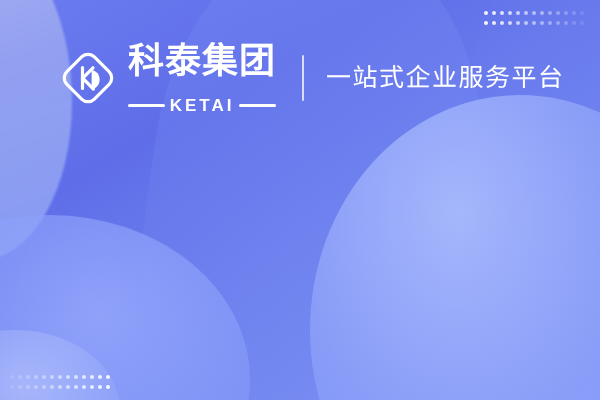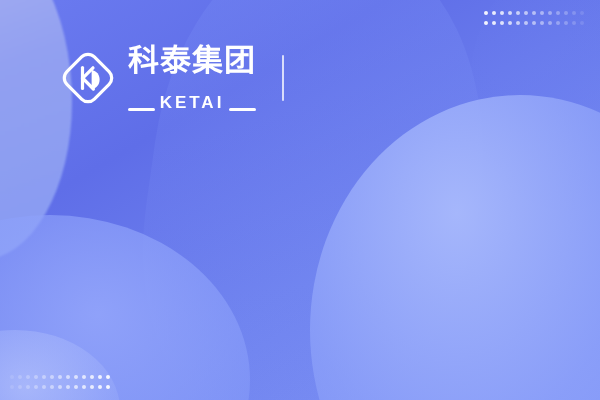--- a/index.html
+++ b/index.html
@@ -116,30 +116,30 @@
   .logo-mark svg { display: block; }
 
   .logo-words {
     display: flex;
     flex-direction: column;
     align-items: stretch;
     gap: 2px;
   }
   .logo-cn {
     font-family: "DejaVu Sans", "Liberation Sans", sans-serif;
-    font-size: 31px;
+    font-size: 36px;
     font-weight: 700;
     color: #ffffff;
     letter-spacing: 1px;
     line-height: 1;
     white-space: nowrap;
   }
   .logo-en-row {
     display: flex;
-    align-items: flex-end;
+    align-items: center;
     gap: 5px;
     margin-top: 16px;
   }
   .logo-rule {
     flex: 1 1 auto;
     height: 3px;
     background: #ffffff;
     border-radius: 2px;
     min-width: 12px;
   }
@@ -290,18 +290,19 @@
           <span class="logo-rule"></span>
           <span class="logo-en">KETAI</span>
           <span class="logo-rule"></span>
         </span>
       </span>
     </div>
 
     <div class="divider"></div>
 
     <div class="tagline-block">
+      <div class="tagline-main">一站式企业服务平台</div>
     </div>
 
   </div>
 
 
 </div>
 
 </body></html>

